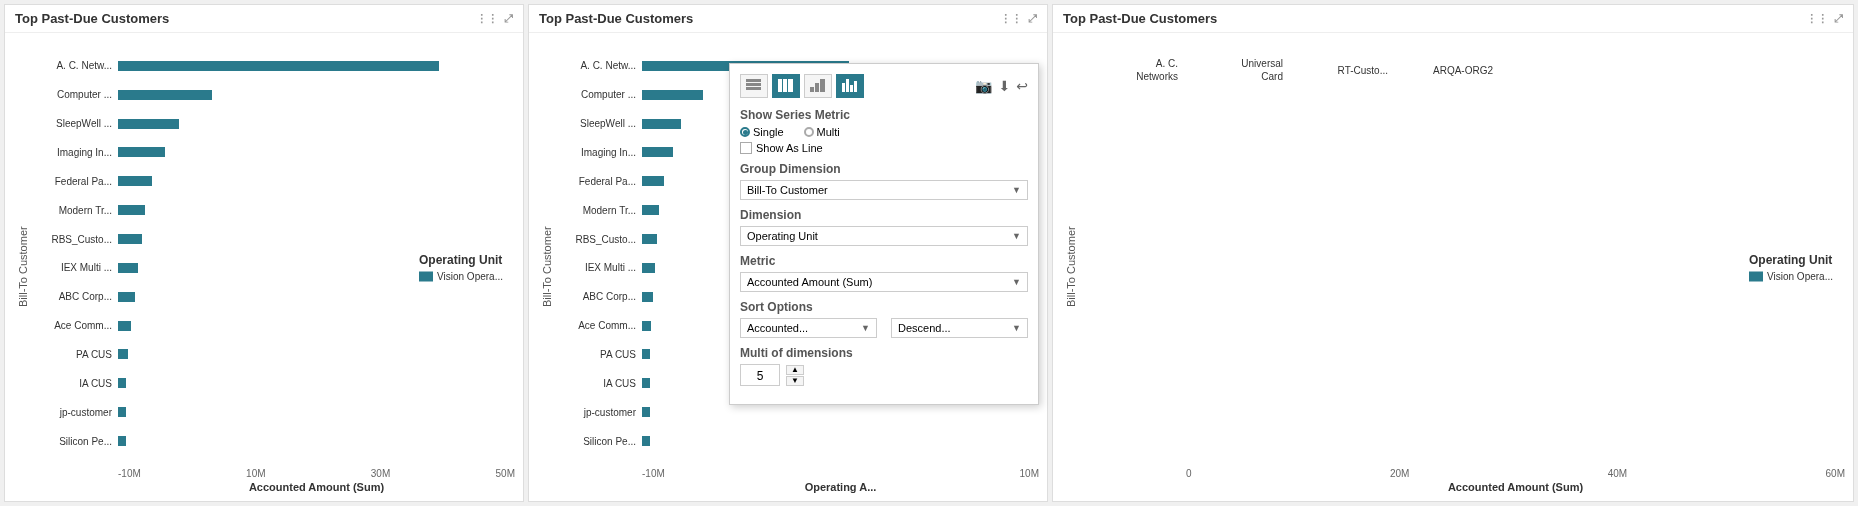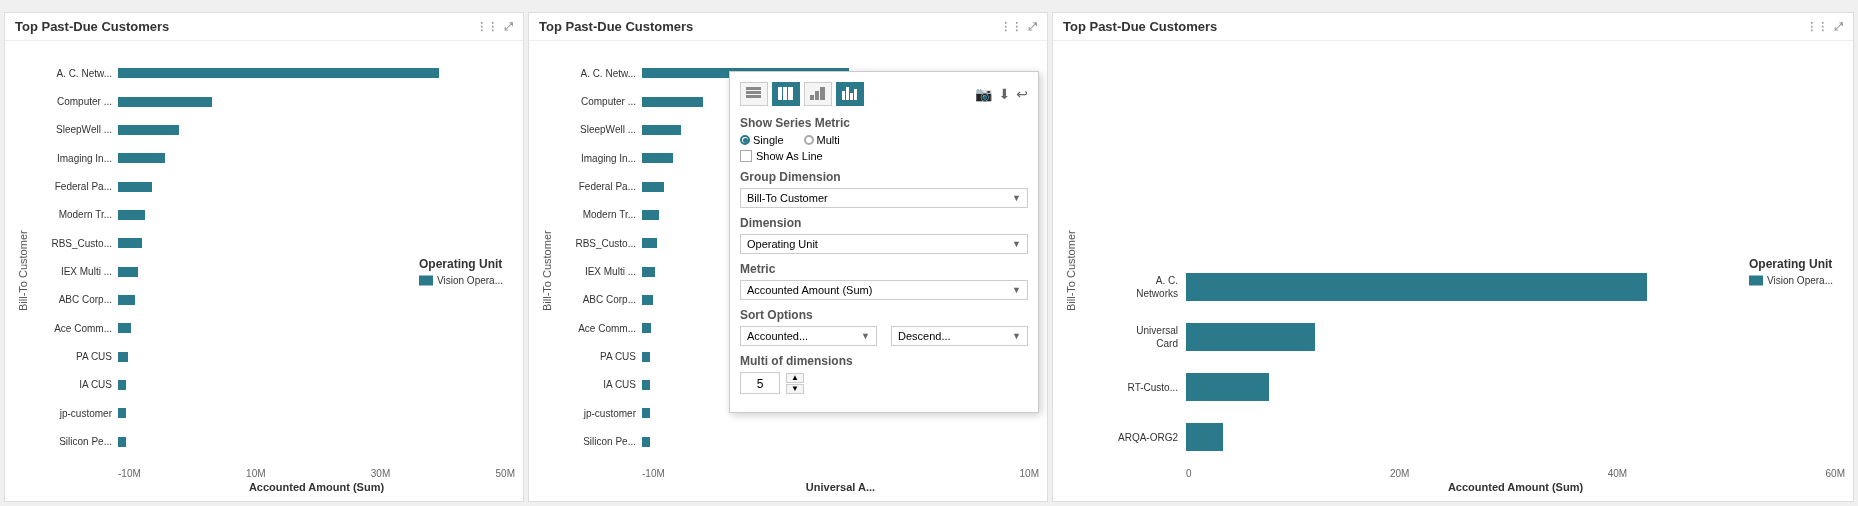--- a/index.html
+++ b/index.html
@@ -13,21 +13,20 @@
       width: 1858px;
       min-height: 506px;
     }
 
     .panel {
       background: #fff;
       border: 1px solid #ddd;
       display: flex;
       flex-direction: column;
       position: relative;
-      margin-top: 8px;
     }
 
     .panel-header {
       display: flex;
       justify-content: space-between;
       align-items: center;
       padding: 6px 10px;
       border-bottom: 1px solid #eee;
       font-size: 13px;
       font-weight: bold;
@@ -568,21 +567,21 @@
             <div class="bar-label">Silicon Pe...</div>
             <div class="bar-track">
               <div class="bar-fill bar-fill-teal" style="width: 2%; height: 10px;"></div>
             </div>
           </div>
         </div>
       <div class="x-axis">
         <span>-10M</span>
         <span>10M</span>
       </div>
-      <div class="x-axis-label">Universal A...</div>
+      <div class="x-axis-label">Operating A...</div>
     </div>
     <div class="legend" style="right:130px;">
       <div class="legend-title">g Unit</div>
       <div class="legend-item">
         <div class="legend-swatch"></div>
         <span>pera...</span>
       </div>
     </div>
 
     <div class="overlay-popup">
@@ -699,21 +698,21 @@
   <div class="panel-header">
     <span>Top Past-Due Customers</span>
     <div class="panel-icons">
       <span class="panel-icon">⋮⋮</span>
       <span class="panel-icon">⤢</span>
     </div>
   </div>
   <div class="panel-content">
     <div class="y-axis-label">Bill-To Customer</div>
     <div style="flex:1; display:flex; flex-direction:column;">
-      <div style="flex:1; display:flex; flex-direction:column; justify-content:flex-end; padding:4px 0;" id="panel3-bars">
+      <div style="flex:1; display:flex; justify-content:flex-start; padding:4px 0;" id="panel3-bars">
       <div class="bar-row-lg">
             <div class="bar-label-lg" style="white-space: pre-line;">A. C.
 Networks</div>
             <div class="bar-track-lg">
               <div style="height: 28px; background: rgb(42, 122, 140); width: 70%;"></div>
             </div>
           </div>
           <div class="bar-row-lg">
             <div class="bar-label-lg" style="white-space: pre-line;">Universal
 Card</div>

